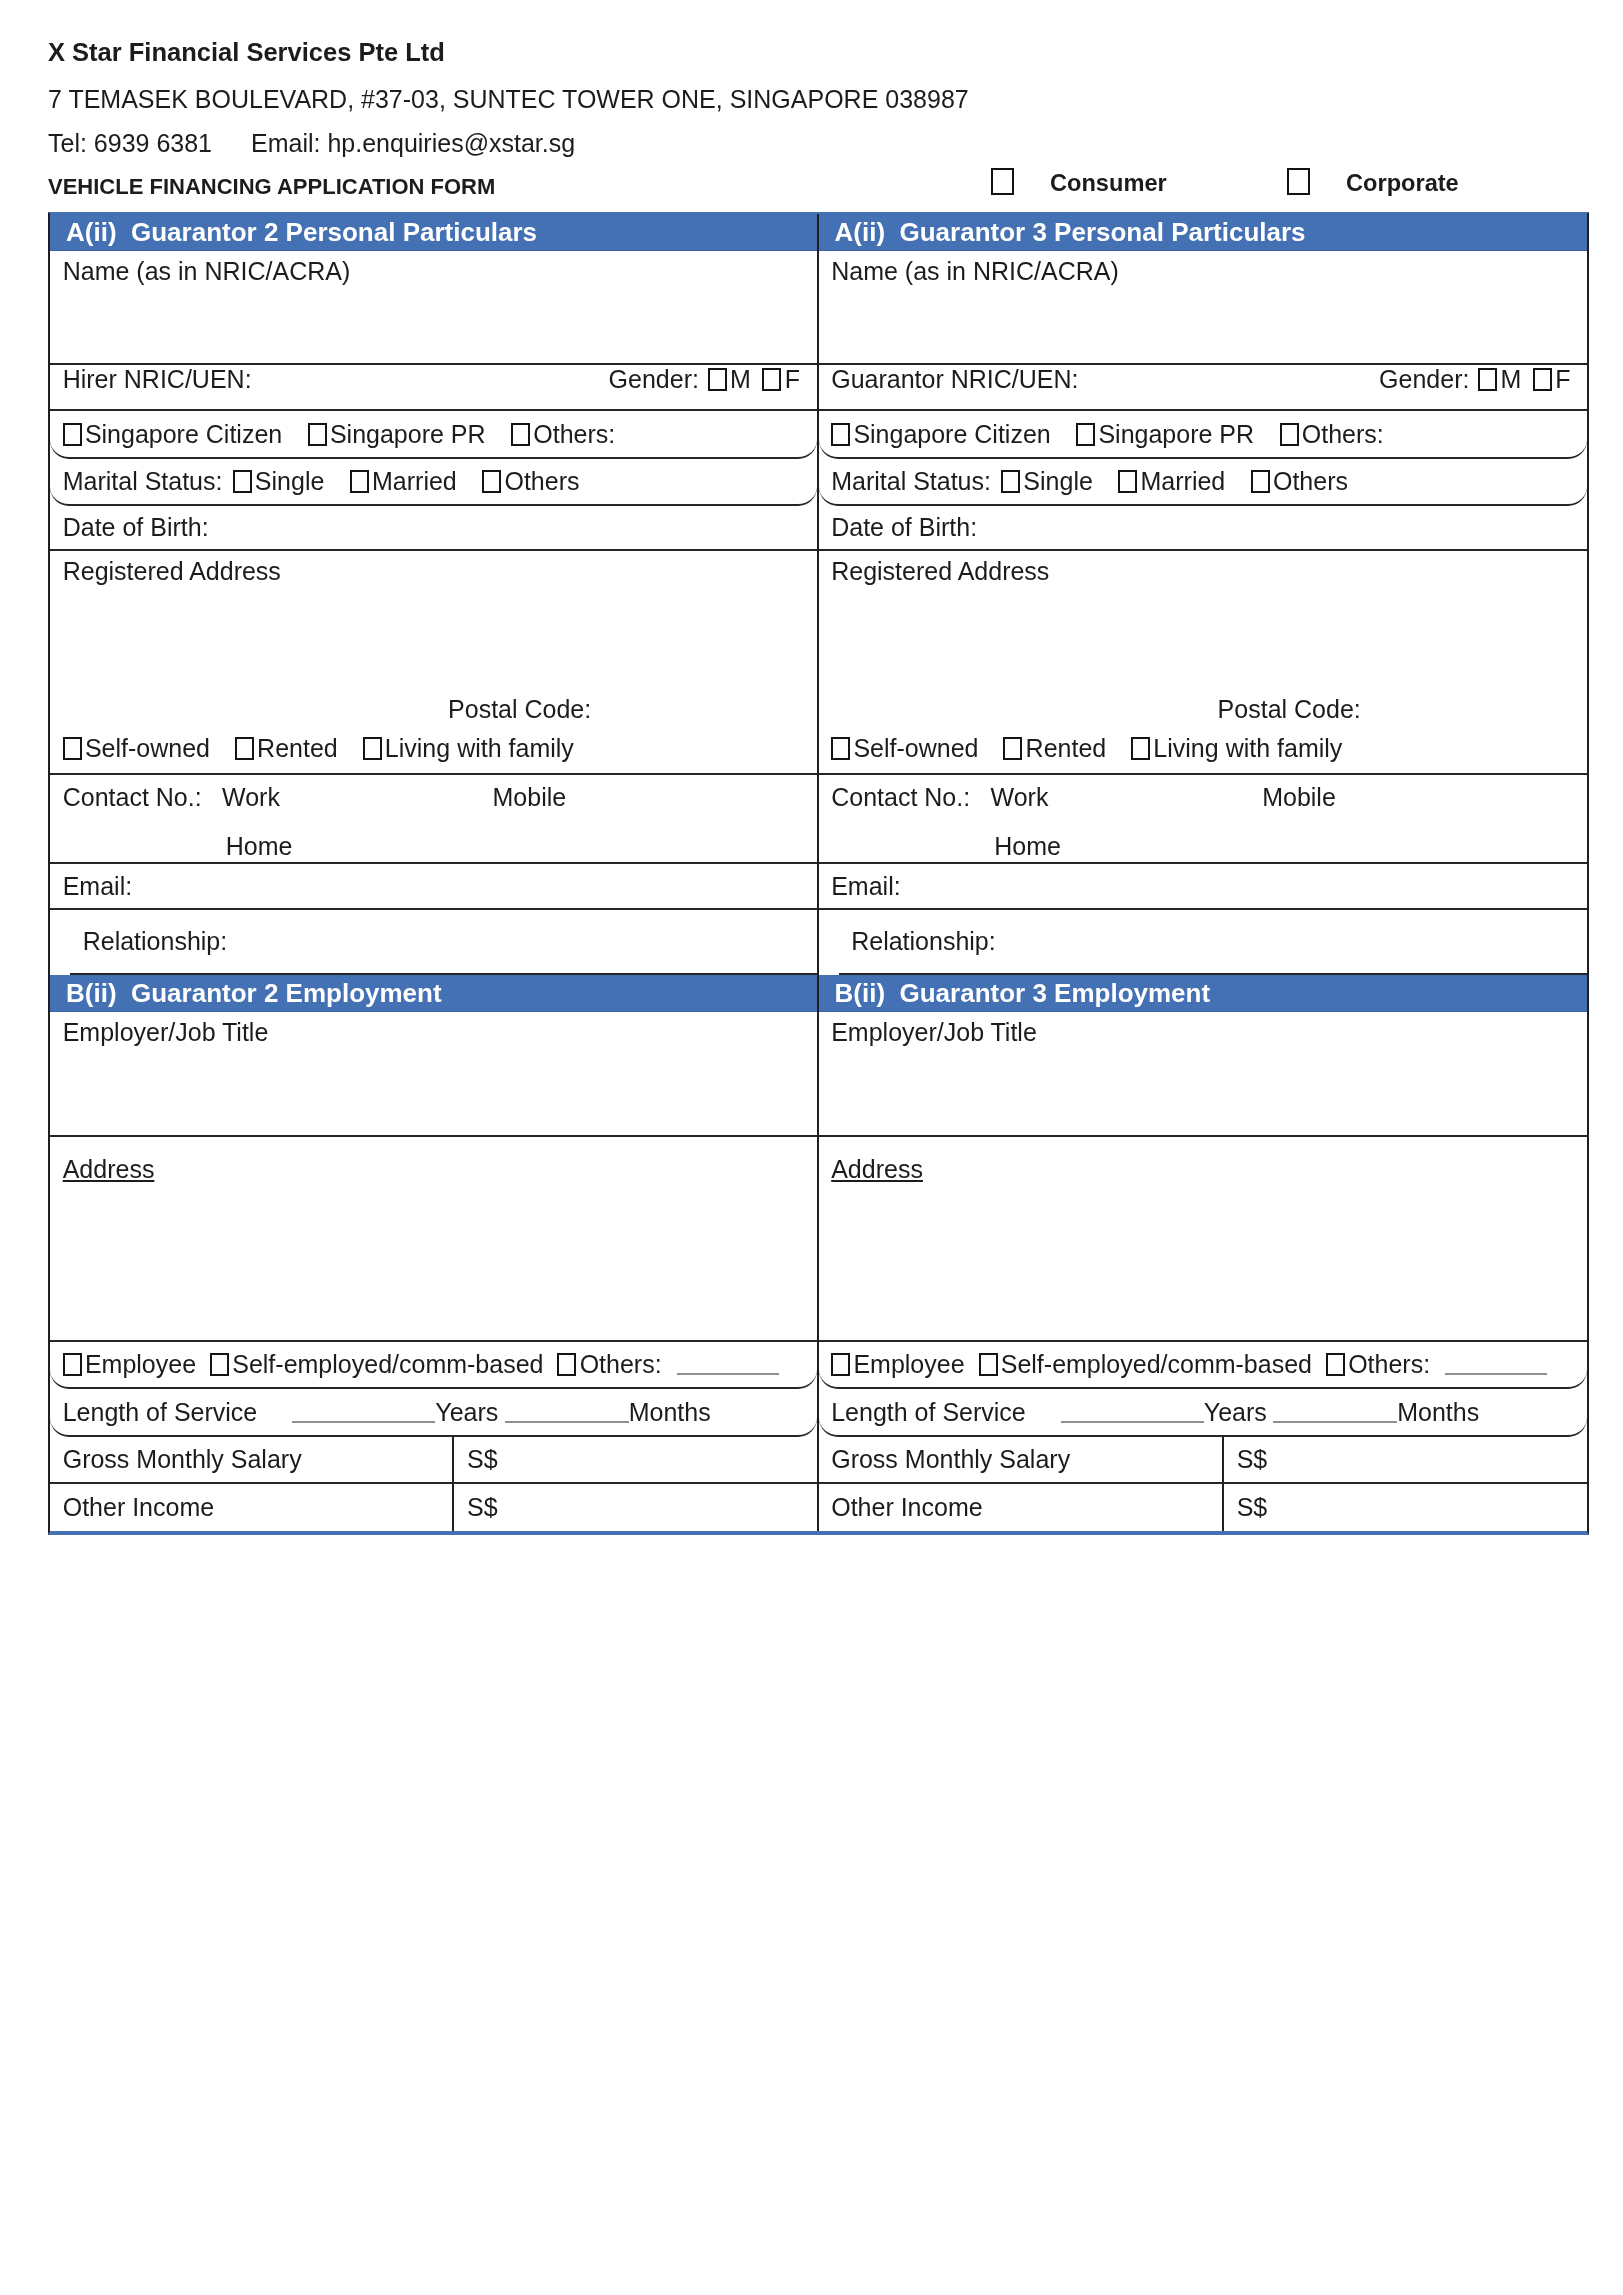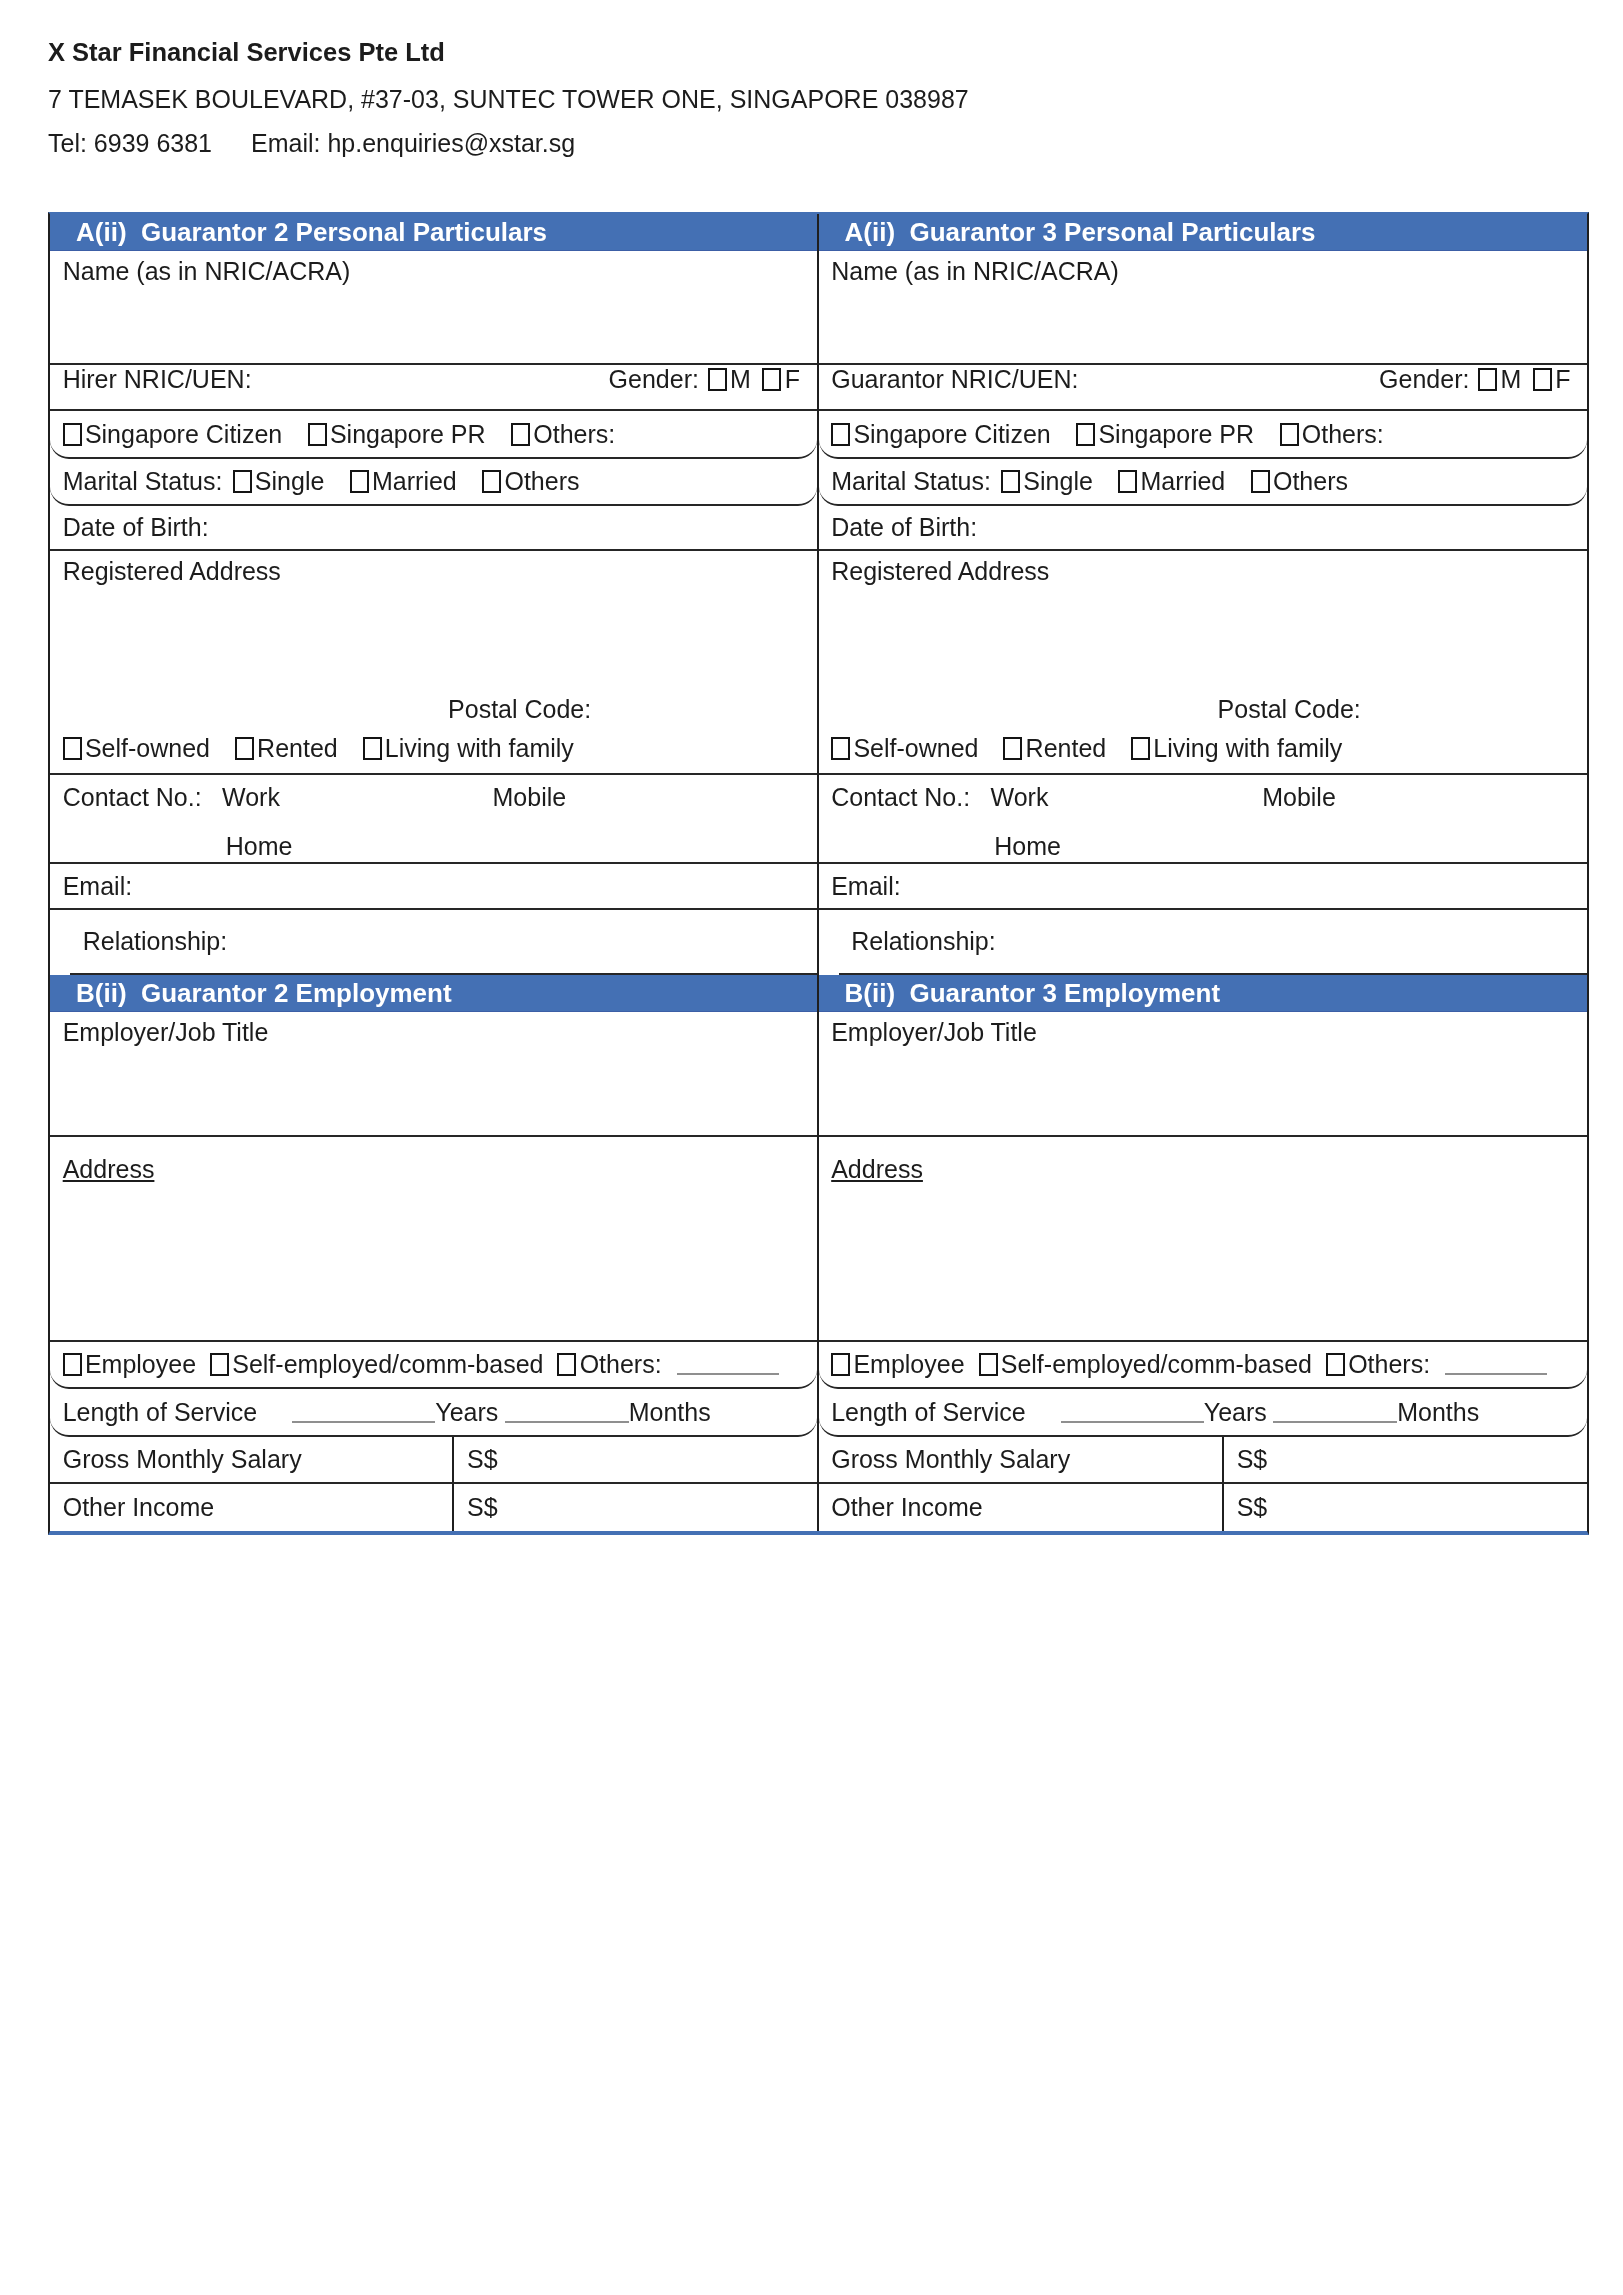--- a/index.html
+++ b/index.html
@@ -18,21 +18,21 @@
   .opt-corporate{left:1239px;}
   .cb-big{display:inline-block;width:23px;height:27px;border:2.5px solid #111;box-sizing:border-box;
           vertical-align:-3.8px;margin-right:36px;background:#fff;}
   
   .table{position:absolute;left:48px;top:212px;width:1537px;display:grid;grid-template-columns:1fr 1fr;
          border-left:2.5px solid #1f1f1f;border-right:2.5px solid #1f1f1f;
          border-top:2.5px solid #4470b4;border-bottom:4.5px solid #4470b4;background:#fff;}
   .col{display:flex;flex-direction:column;min-width:0;}
   .col-left{border-right:2.5px solid #1f1f1f;}
   .bar{height:37px;background:#4470b4;color:#ffffff;font-weight:bold;font-size:26px;line-height:36px;
-       padding-left:26px;white-space:pre-wrap;border-bottom:1.3px solid #3c5fa6;box-sizing:border-box;}
+       padding-left:16px;white-space:pre-wrap;border-bottom:1.3px solid #3c5fa6;box-sizing:border-box;}
   .row{border-bottom:2.5px solid #262626;font-size:25px;padding:0 12.7px;box-sizing:border-box;background:#fff;}
   .single{display:flex;align-items:center;white-space:nowrap;border-radius:19px;}
   .r-name{height:114px;padding-top:6.4px;}
   .r-id{height:46px;display:flex;align-items:flex-start;justify-content:space-between;padding-right:16.6px;}
   .r-citizen{height:48px;}
   .r-marital{height:47px;}
   .r-dob{height:45px;display:flex;align-items:center;}
   .r-regaddr{height:224px;display:flex;flex-direction:column;padding-top:6.4px;padding-bottom:10.2px;}
   .r-contact{height:89px;padding-top:7.6px;}
   .r-email{height:46px;display:flex;align-items:center;}
@@ -71,20 +71,25 @@
 <body>
 
 <div class="page">
 
   <div class="header">
     <div class="company">X Star Financial Services Pte Ltd</div>
     <div class="addr">7 TEMASEK BOULEVARD, #37-03, SUNTEC TOWER ONE, SINGAPORE 038987</div>
     <div class="telline">
       <span>Tel: 6939 6381</span><span class="email-part">Email: hp.enquiries@xstar.sg</span>
     </div>
+    <div class="title-row">
+      <span class="form-title">VEHICLE FINANCING APPLICATION FORM</span>
+      <span class="type-opt opt-consumer"><span class="cb-big"></span><span>Consumer</span></span>
+      <span class="type-opt opt-corporate"><span class="cb-big"></span><span>Corporate</span></span>
+    </div>
   </div>
 
   <div class="table">
 
     <div class="col col-left">
       <div class="bar">A(ii)  Guarantor 2 Personal Particulars</div>
 
       <div class="row r-name">
         <span>Name (as in NRIC/ACRA)</span>
       </div>

